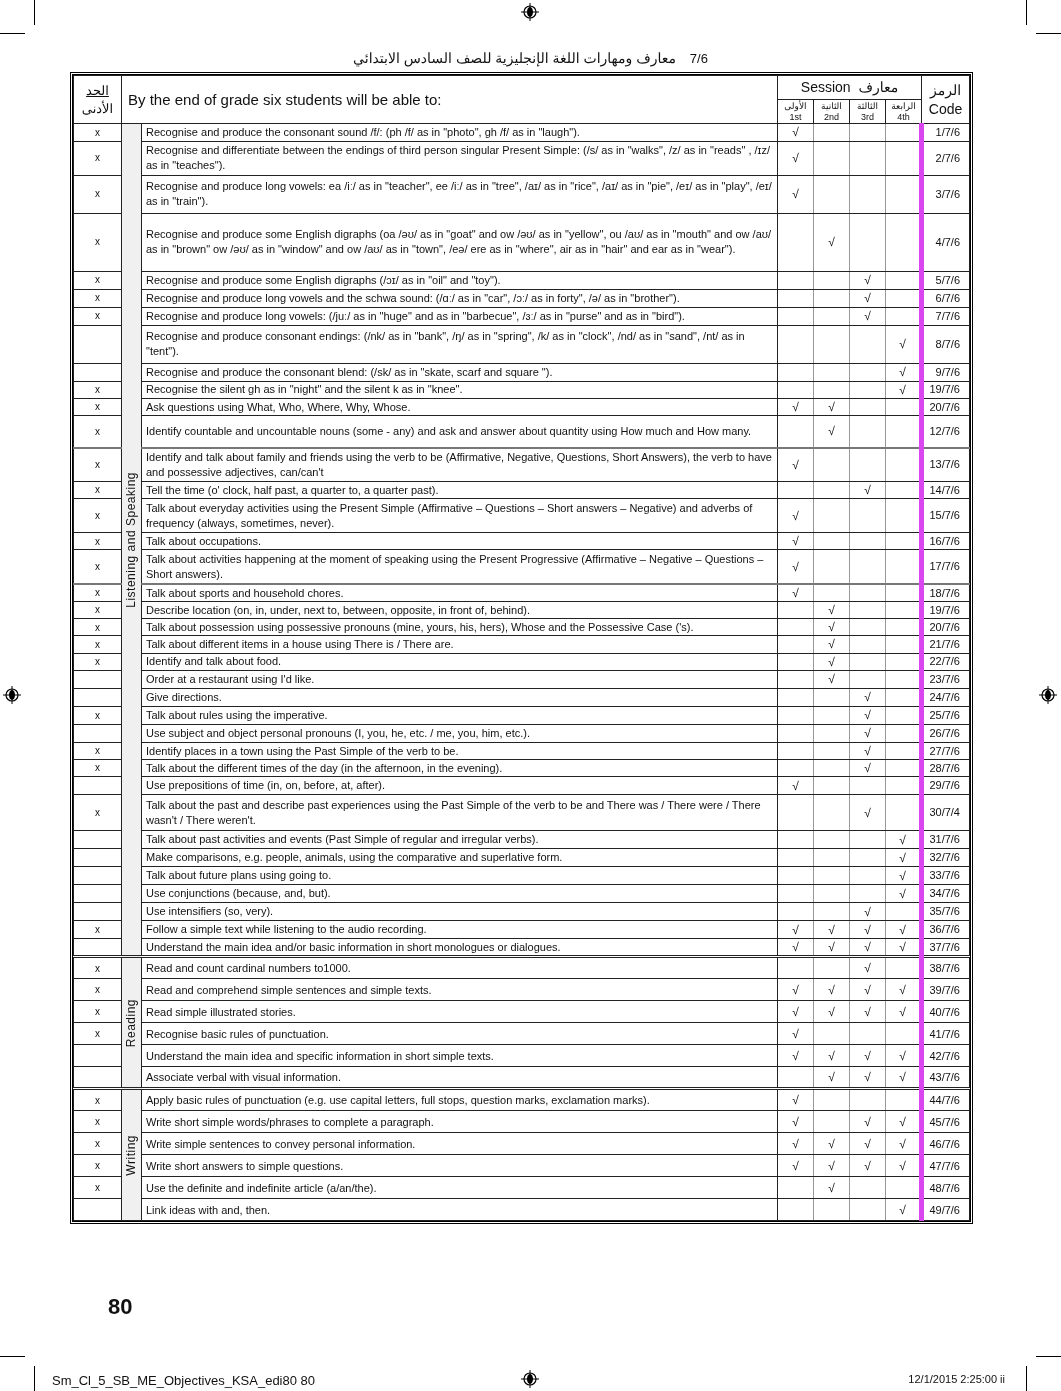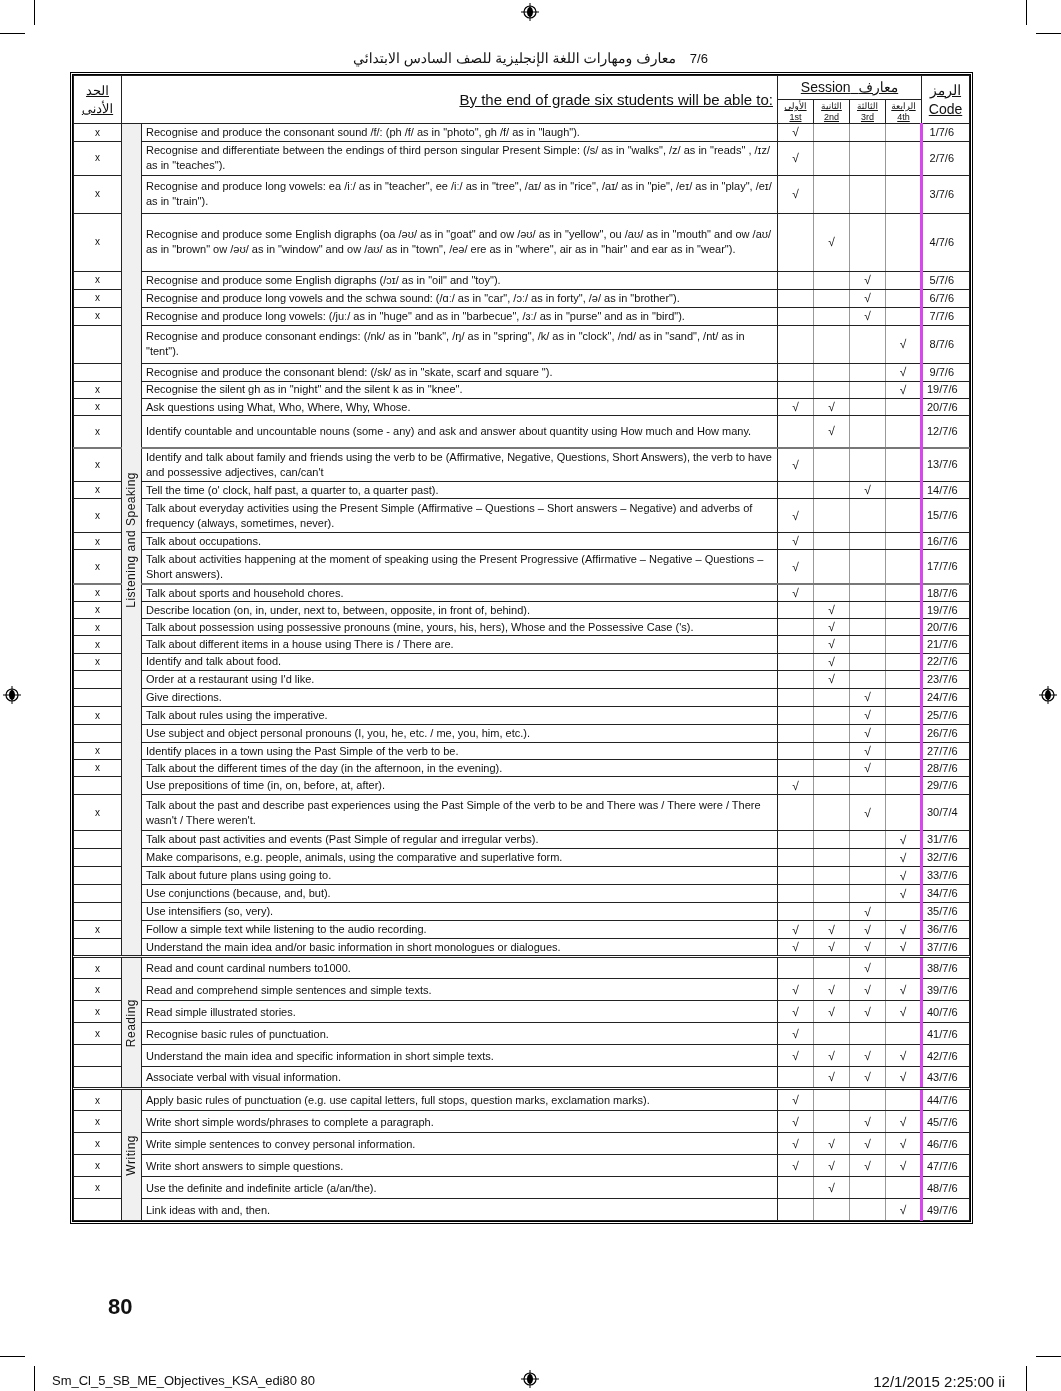--- a/index.html
+++ b/index.html
@@ -4,36 +4,36 @@
 <style>
   html,body{margin:0;padding:0;background:#fff;}
   body{width:1061px;height:1391px;position:relative;overflow:hidden;font-family:"Liberation Sans",sans-serif;color:#111;}
   .crop{position:absolute;background:#000;}
   .reg{position:absolute;width:18px;height:18px;}
   .title{position:absolute;top:50px;left:0;width:1061px;text-align:center;font-size:14px;letter-spacing:0.2px;}
   .title .num{margin-left:10px;font-size:13px;}
   .tablewrap{position:absolute;left:70px;top:72px;width:897px;border:3px double #000;border-left:3px double #000;}
   table{border-collapse:collapse;width:100%;table-layout:fixed;font-size:11px;line-height:1.35;}
   td,th{border:1px solid #222;padding:0 4px;vertical-align:middle;font-weight:normal;}
-  th{font-size:14px;text-decoration:underline;}
+  th{font-size:14px;}
   .c-min{width:46px;text-align:center;font-size:10px;}
   .c-sec{width:16px;padding:0;background:#f0f0f0;}
   .c-s{width:30px;text-align:center;border-color:#222 #999 #222 #222;font-size:12px;padding:0;}
-  .c-code{width:40px;text-align:right;padding-right:15px;font-size:11px;border-left:3px solid #d946ef;}
+  .c-code{width:40px;text-align:right;padding-right:9px;font-size:11px;border-left:5px solid #d946ef;}
   .hd-min{font-size:13px;direction:rtl;text-align:center;}
-  .hd-by{font-size:15px;text-align:right;padding-left:6px;}
+  .hd-by{font-size:15px;text-align:left;padding-left:6px;}
   .hd-session{font-size:14px;text-align:center;padding:2px;}
   .hd-sub{font-size:9px;text-align:center;padding:1px 0;line-height:1.2;}
   .hd-code{font-size:14px;text-align:center;}
   .sec-label{writing-mode:vertical-rl;transform:rotate(180deg);font-size:12px;letter-spacing:0.5px;white-space:nowrap;margin:auto;}
   .grpsep td{border-top:3px double #222;}
   .thick td{border-top:2px solid #777;}
   .page-num{position:absolute;left:108px;top:1294px;font-size:22px;font-weight:bold;}
   .footer-l{position:absolute;left:52px;top:1373px;font-size:13px;}
-  .footer-r{position:absolute;right:56px;top:1373px;font-size:15px;}
+  .footer-r{position:absolute;right:56px;top:1373px;font-size:11px;}
 </style>
 </head>
 <body>
 
 <div class="crop" style="left:34px;top:0;width:1px;height:25px;"></div>
 <div class="crop" style="left:0;top:33px;width:25px;height:1px;"></div>
 <div class="crop" style="left:1026px;top:0;width:1px;height:25px;"></div>
 <div class="crop" style="left:1036px;top:33px;width:25px;height:1px;"></div>
 <div class="crop" style="left:0;top:1356px;width:25px;height:1px;"></div>
 <div class="crop" style="left:34px;top:1366px;width:1px;height:25px;"></div>

